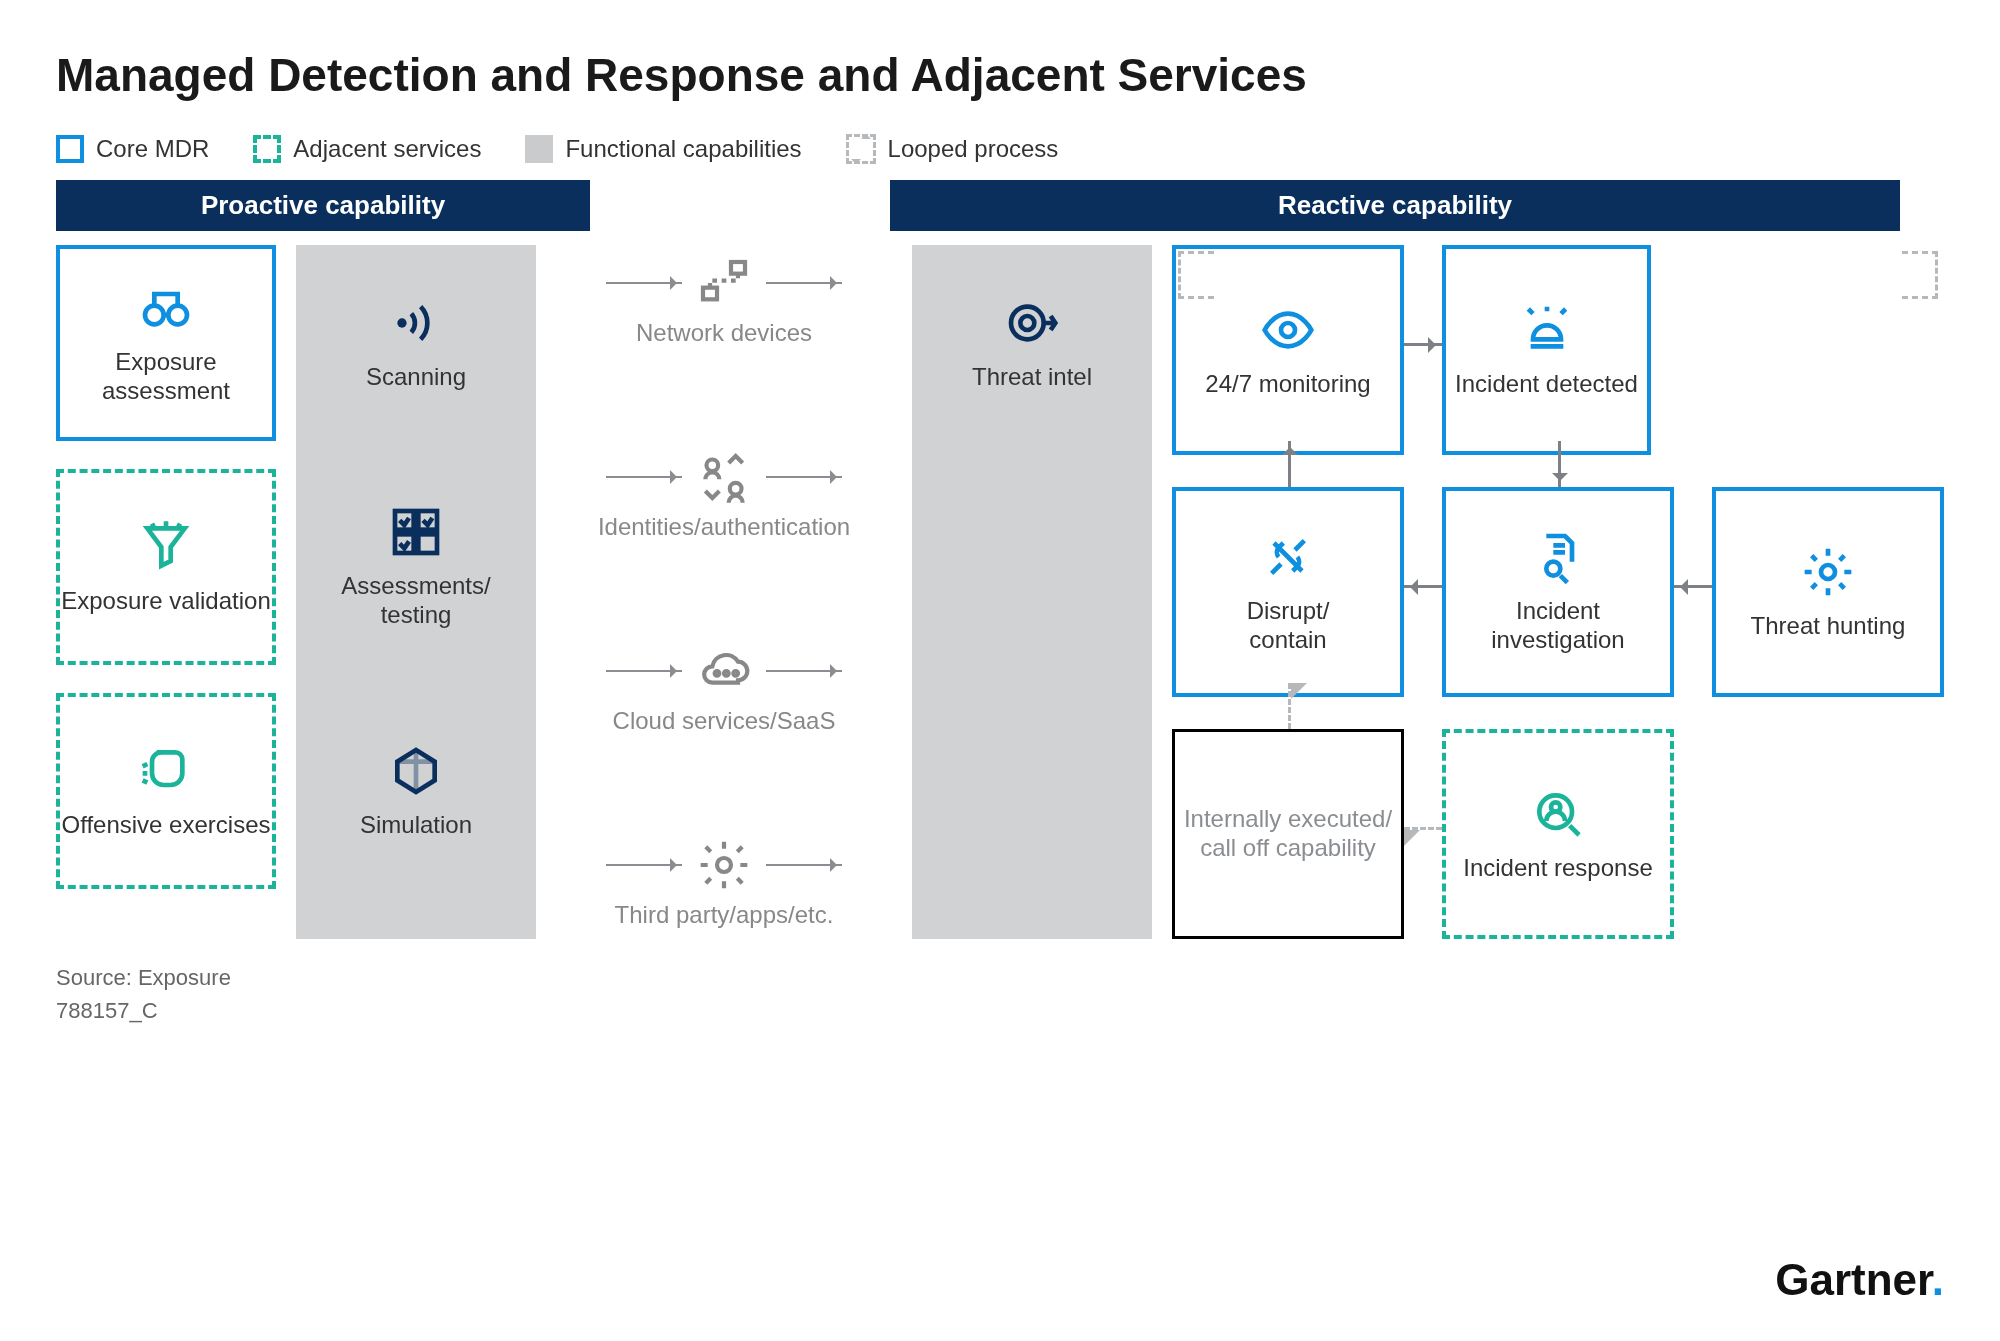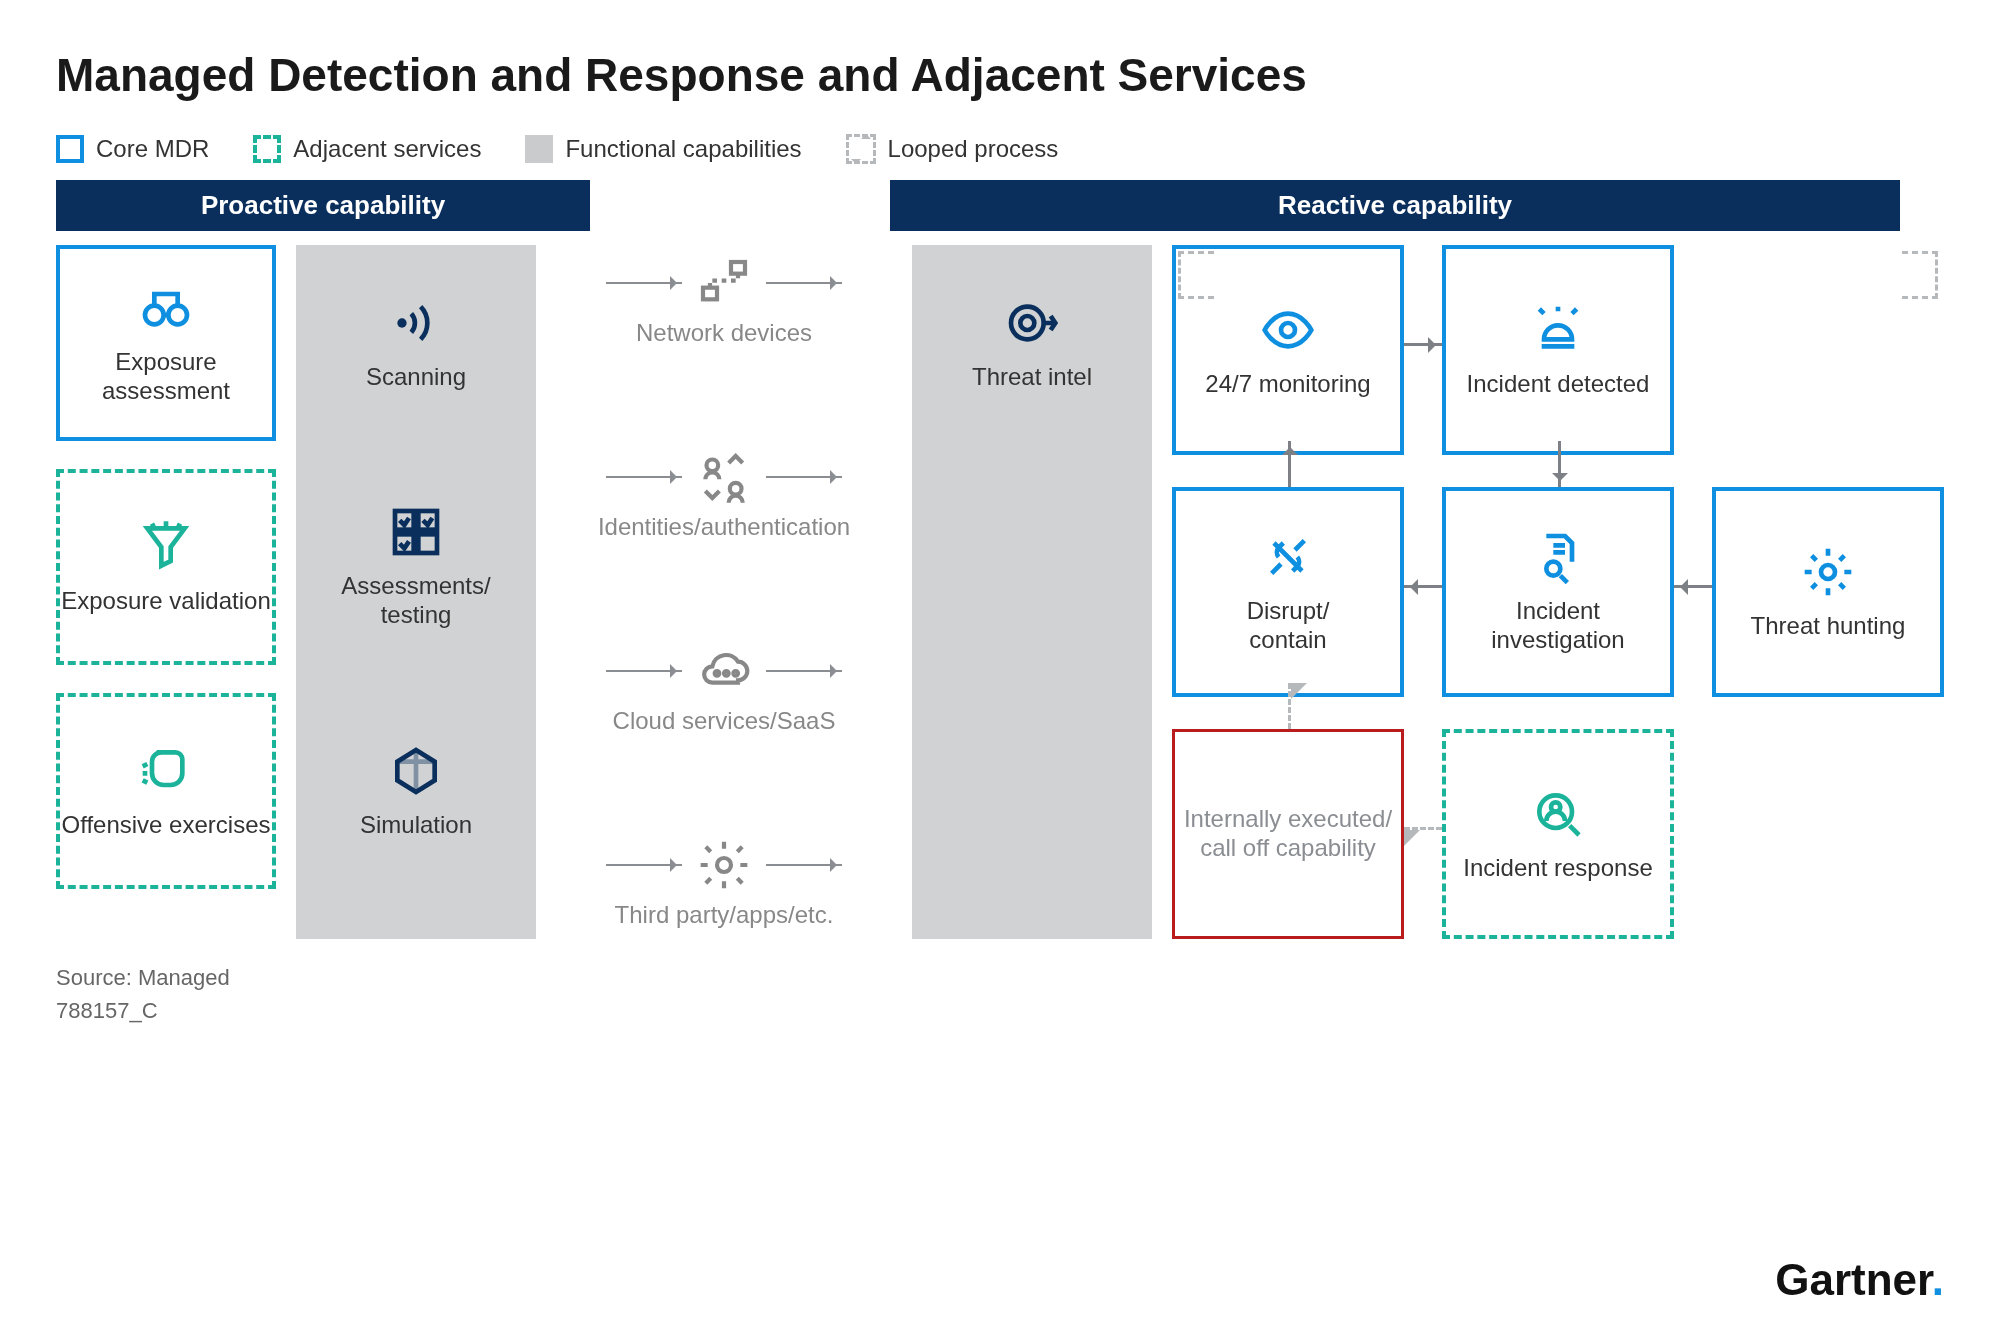--- a/index.html
+++ b/index.html
@@ -85,21 +85,21 @@
     border: none;
     background: #d0d2d4;
     width: 240px;
     min-height: 196px;
   }
   .func-panel {
     background: #d0d2d4;
     width: 240px;
   }
   .box.gray {
-    border: 3px solid #b91c1c;
+    border: 3px solid #000000;
     color: #8a8e92;
   }
   .box .label { line-height: 1.2; }
   .icon-svg { width: 56px; height: 56px; }
   .flow {
     display: flex;
     flex-direction: column;
     width: 340px;
     justify-content: space-between;
     padding: 10px 0;
@@ -325,21 +325,21 @@
 
   <div class="reactive-grid">
     <div class="box core" style="width:232px; min-height:196px;">
       <svg class="icon-svg" viewBox="0 0 24 24" fill="none" stroke="#0f8fe0" stroke-width="2">
           <path d="M2 12s3.5-7 10-7 10 7 10 7-3.5 7-10 7-10-7-10-7z"></path>
           <circle cx="12" cy="12" r="3"></circle>
         </svg>
       <span class="label">24/7 monitoring</span>
       <div class="loop-marker" style="top:6px; right:6px;"></div>
     </div>
-    <div class="box core" style="width:232px; min-height:196px;">
+    <div class="box core" style="width:209px; min-height:196px;">
       <svg class="icon-svg" viewBox="0 0 24 24" fill="none" stroke="#0f8fe0" stroke-width="2">
           <path d="M18 16H6a6 6 0 0112 0zM5 19h14M12 4V2M6 5L4 3M18 5l2-2"></path>
         </svg>
       <span class="label">Incident detected</span>
       <div class="loop-marker" style="top:6px; left:6px; border-left:3px dashed #b6b9bc; border-right:none;"></div>
     </div>
     <div></div>
 
     <div class="box core" style="width:232px; min-height:196px;">
       <svg class="icon-svg" viewBox="0 0 24 24" fill="none" stroke="#0f8fe0" stroke-width="2">
@@ -384,19 +384,19 @@
     <div class="connect v conn-down" style="top:196px; left:386px; height:46px;"></div>
     <div class="connect h conn-left" style="top:340px; left:232px; width:38px;"></div>
     <div class="connect h conn-left" style="top:340px; left:502px; width:38px;"></div>
     <div class="connect v conn-up" style="top:196px; left:116px; height:46px;"></div>
     <div class="connect v dashed" style="top:438px; left:116px; height:46px;"></div>
     <div class="connect h dashed" style="top:582px; left:232px; width:38px;"></div>
   </div>
 </div>
 
 <div class="footer">
-  <div>Source: Managed</div>
+  <div>Source: Exposure</div>
   <div>788157_C</div>
 </div>
 
 <div class="brand">
   <span>Gartner</span><span class="dot">.</span>
 </div>
 
 </body></html>

